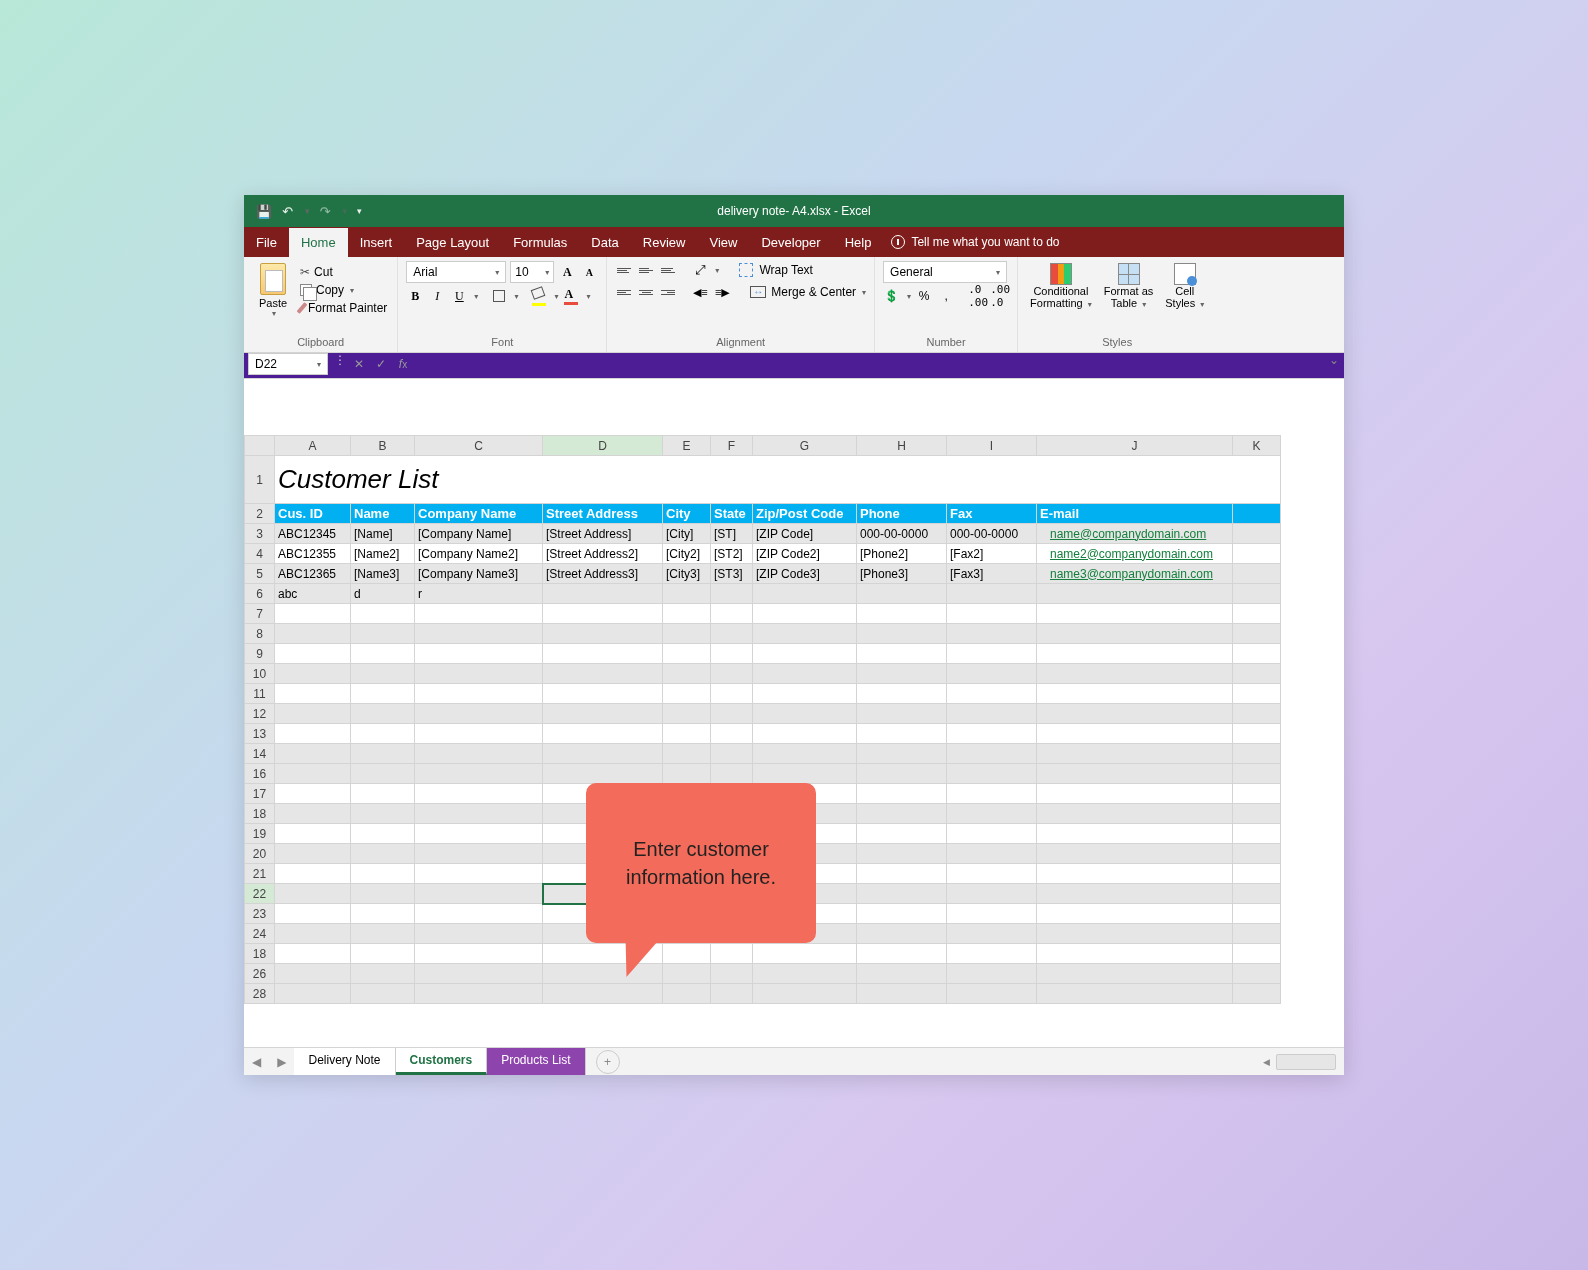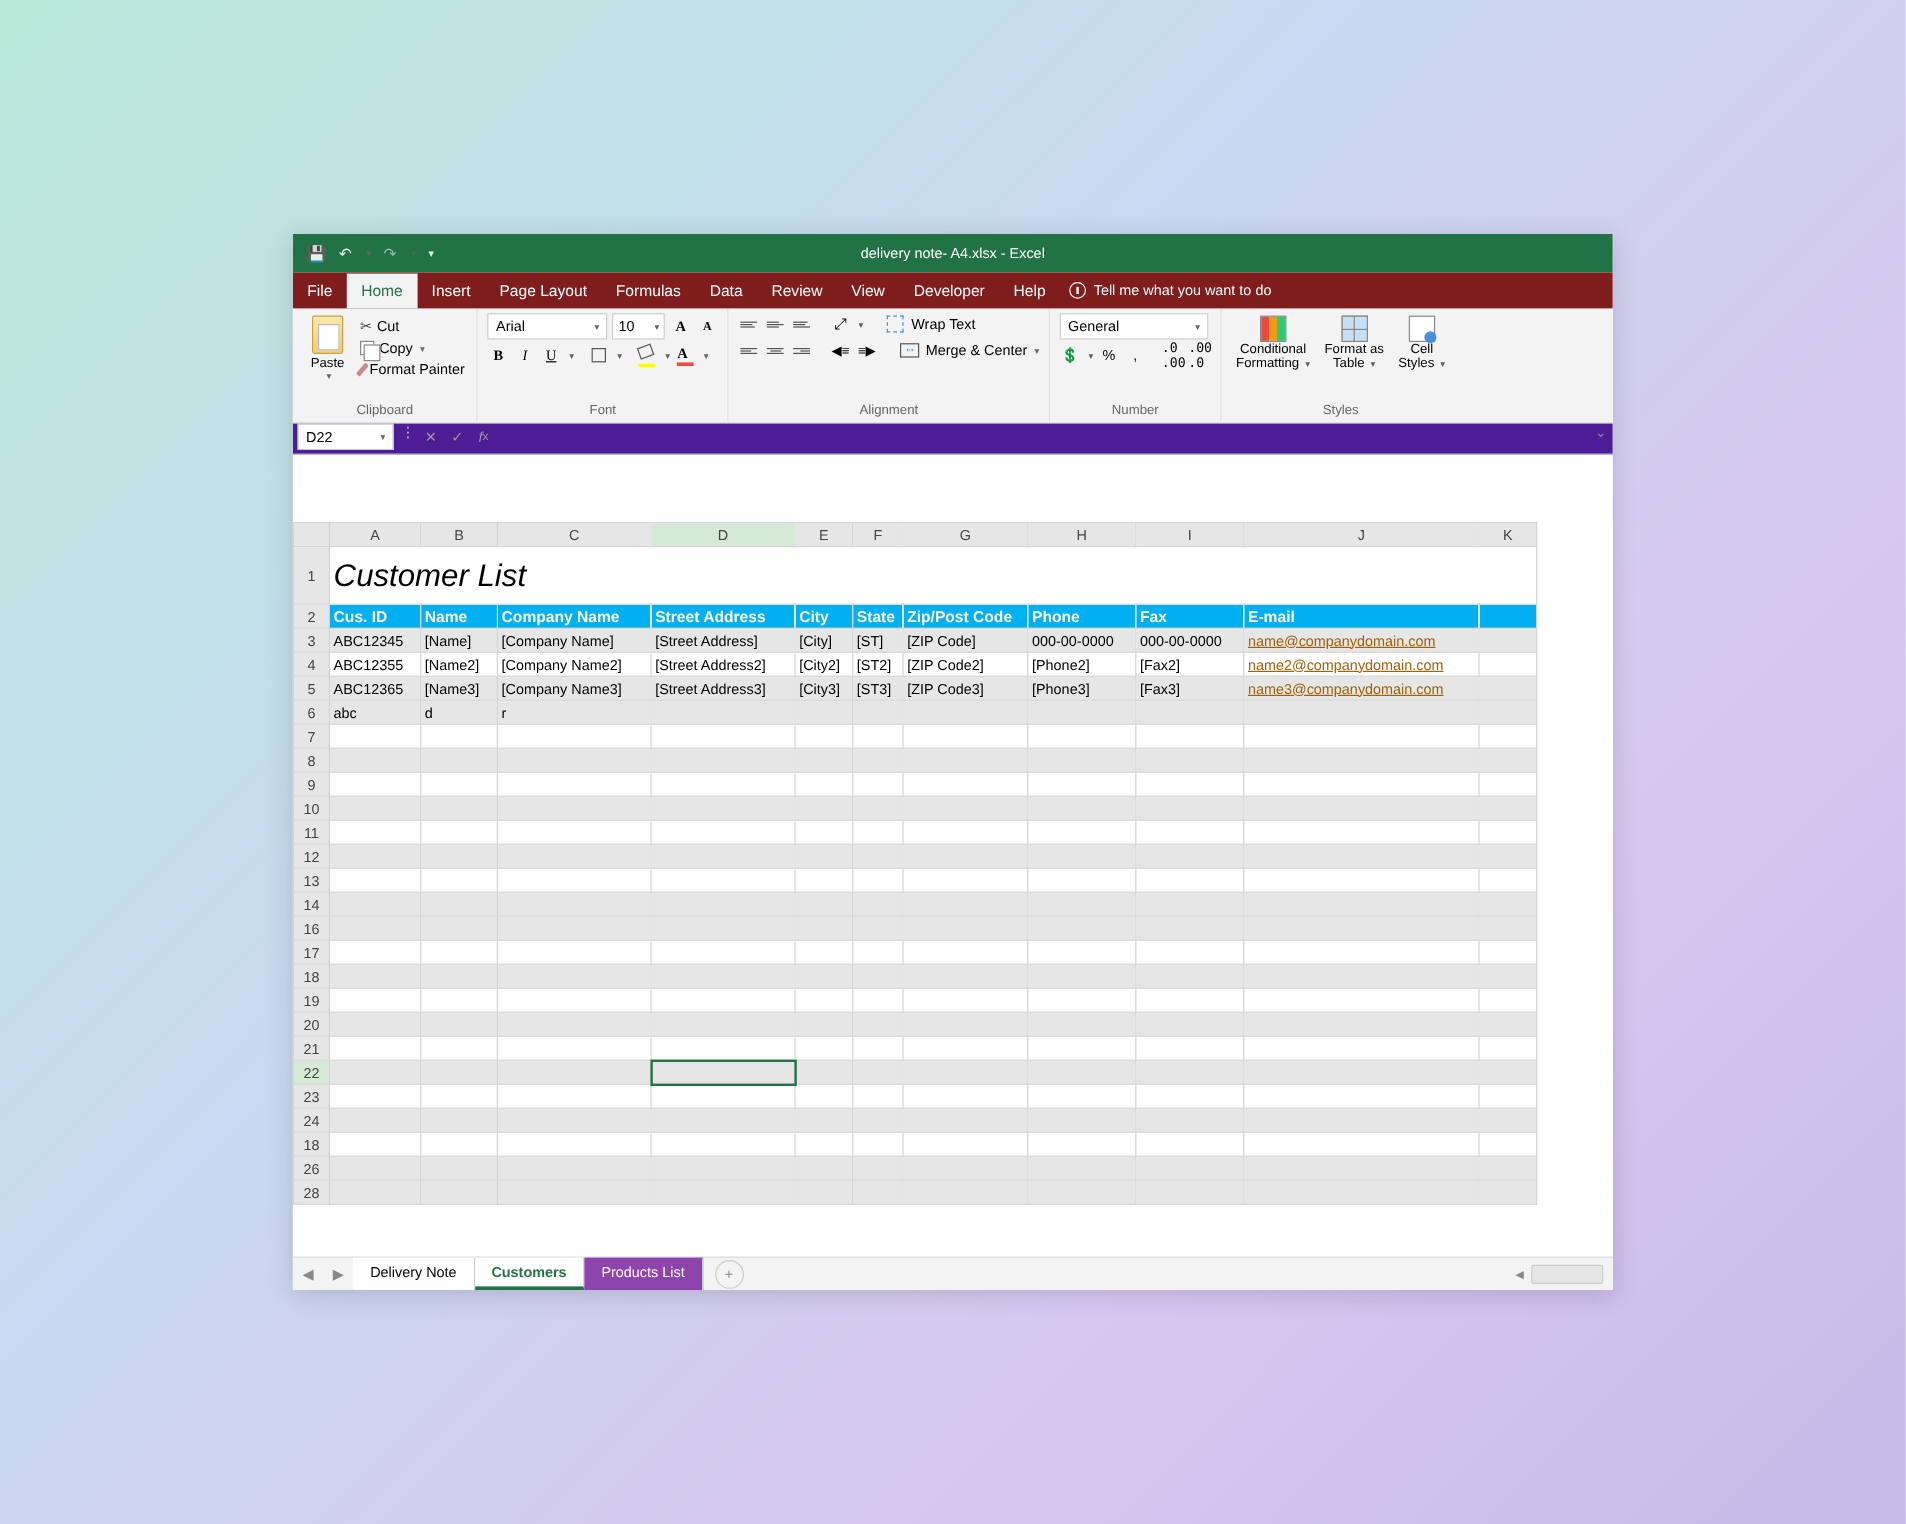--- a/index.html
+++ b/index.html
@@ -86,21 +86,21 @@
 .grid th, .grid td { border: 1px solid #d4d4d4; height: 20px; padding: 0 3px; overflow: hidden; white-space: nowrap; text-align: left; }
 .grid th { background: #e6e6e6; color: #444; text-align: center; font-weight: normal; font-size: 12px; }
 .grid th.rowhdr { width: 30px; text-align: center; }
 .grid th.colhdr.active { background: #d4ead4; }
 .grid th.rowhdr.active { background: #d4ead4; }
 .selall { background: #e6e6e6; width: 30px; }
 .title-row td { font-family: Arial, sans-serif; }
 .title-cell { font-size: 26px; font-weight: normal; padding: 8px 3px !important; height: 40px !important; font-style: italic; }
 .hdr-row td { background: #00b0f0; color: #fff; font-weight: bold; font-size: 13px; }
 .stripe { background: #e6e6e6; }
-.email-link { color: #a16207; text-decoration: underline; cursor: pointer; }
+.email-link { color: #15803d; text-decoration: underline; cursor: pointer; margin-left: 10px; }
 .sel-cell { outline: 2px solid #217346; outline-offset: -1px; }
 
 .callout { position: absolute; left: 342px; top: 348px; width: 230px; height: 160px; background: #f36b5a; border-radius: 10px; display: flex; align-items: center; justify-content: center; padding: 16px; }
 .callout-text { font-size: 20px; color: #222; text-align: center; line-height: 1.4; }
 .callout::after { content: ''; position: absolute; left: 36px; bottom: -34px; width: 0; height: 0; border-left: 8px solid transparent; border-right: 28px solid transparent; border-top: 40px solid #f36b5a; transform: skewX(-10deg); }
 
 .sheet-tabs { height: 28px; background: #f3f3f3; border-top: 1px solid #d4d4d4; display: flex; align-items: center; font-size: 12px; }
 .tab-nav { padding: 0 8px; color: #888; cursor: pointer; }
 .sheet-tab { padding: 5px 14px; border-right: 1px solid #ccc; cursor: pointer; background: #fff; }
 .sheet-tab.active { border-bottom: 3px solid #217346; color: #217346; font-weight: bold; }
@@ -728,20 +728,23 @@
               <td class="stripe"></td>
               <td class="stripe"></td>
               <td class="stripe"></td>
               <td class="stripe"></td>
               <td class="stripe"></td>
               <td class="stripe"></td>
             </tr>
           </tbody>
         </table>
     </div>
+    <div class="callout">
+      <div class="callout-text">Enter customer information here.</div>
+    </div>
   </div>
 
   <div class="sheet-tabs">
     <span class="tab-nav">◀</span>
     <span class="tab-nav">▶</span>
     <div id="sheet-tabs-holder" style="display:flex">
         <div class="sheet-tab">Delivery Note</div>
         <div class="sheet-tab active">Customers</div>
         <div class="sheet-tab purple">Products List</div>
       </div>

